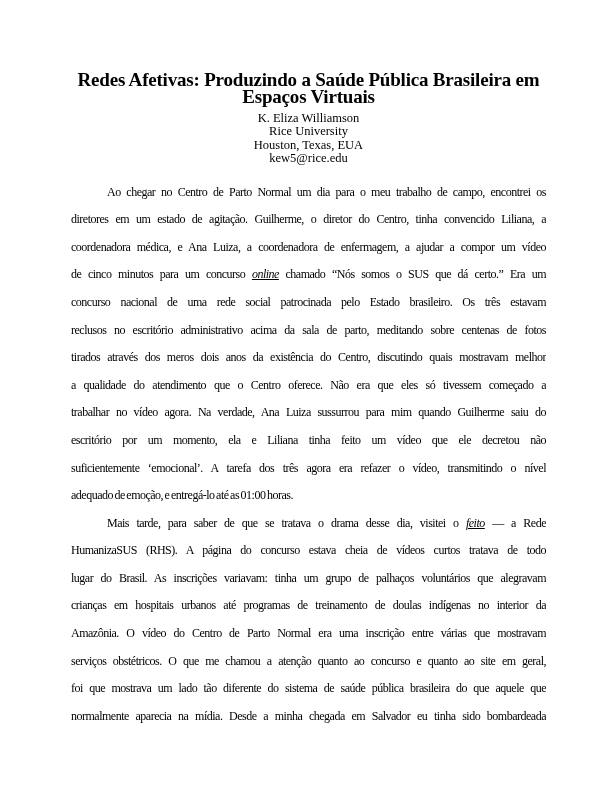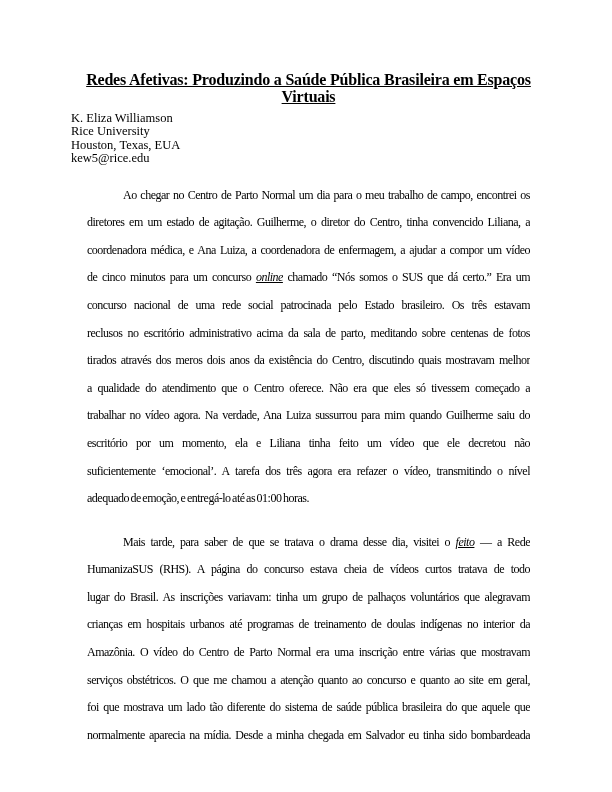--- a/index.html
+++ b/index.html
@@ -14,45 +14,44 @@
     margin: 0 auto;
     background: #ffffff;
     color: #000000;
     font-family: "Liberation Serif", "DejaVu Serif", serif;
     box-sizing: border-box;
     padding: 0 66px 0 71px;
     overflow: hidden;
   }
   .title {
     margin-top: 71px;
-    font-size: 16px;
+    font-size: 19px;
     line-height: 17px;
     font-weight: bold;
     text-align: center;
     letter-spacing: -0.2px;
-    text-decoration: underline;
   }
   .author-block {
     margin-top: 7px;
-    text-align: left;
+    text-align: center;
     font-size: 12.5px;
   }
   .author-block .author-line {
     line-height: 13.4px;
     height: 13.4px;
     overflow: hidden;
   }
   .doc-body {
     margin-top: 13px;
     font-size: 12px;
     letter-spacing: -0.5px;
     word-spacing: -1px;
   }
   .paragraph {
-    margin: 16px;
+    margin: 0;
   }
   .line {
     height: 27.6px;
     line-height: 27.6px;
     overflow: hidden;
     text-align: justify;
   }
   .line.just {
     text-align-last: justify;
   }

